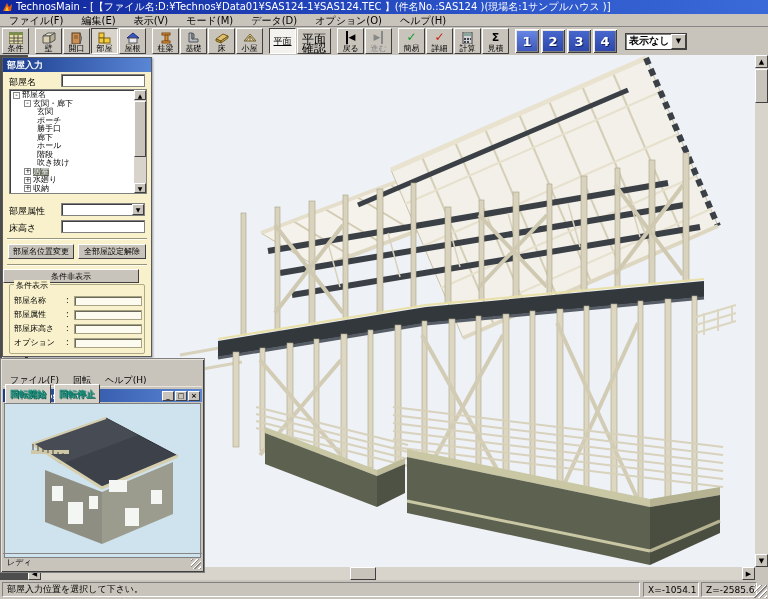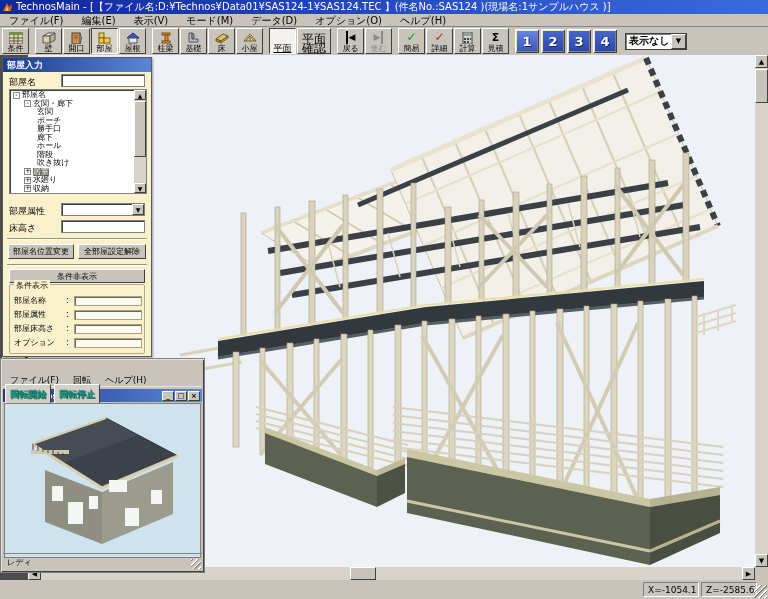--- a/index.html
+++ b/index.html
@@ -34,21 +34,21 @@
 
   
   .toolbar { position:absolute; left:0; top:27px; width:768px; height:28px;
     background:#c8c4bc; display:flex; align-items:center; padding-left:2px; }
   .tb-sep { width:5px; height:26px; flex:0 0 auto; }
   .tb-btn { width:27px; height:26px; flex:0 0 auto; margin-right:1px;
     display:flex; flex-direction:column; align-items:center; justify-content:flex-end;
     font-size:8px; line-height:9px; color:#000; }
   .tb-btn .ic { height:13px; display:flex; align-items:center; justify-content:center; }
   .tb-btn.wide { width:34px; }
-  .tb-btn.txt-only { justify-content:flex-end; font-size:9px;text-decoration:underline; }
+  .tb-btn.txt-only { justify-content:center; font-size:9px;text-decoration:underline; }
   .tb-btn.two-line { font-size:12px; line-height:9px; text-align:center; justify-content:flex-end; }
   .tb-btn.disabled { color:#888; }
   .tb-btn.disabled .ic { color:#888; }
   .num-btn { width:24px; height:24px; flex:0 0 auto; margin-right:2px;
     background:linear-gradient(180deg,#4a6ad0,#2a44a8); color:#fff; font-size:13px; font-weight:bold;
     display:flex; align-items:center; justify-content:center; text-shadow:1px 1px 0 #102060; }
   .num-btn.active { background:linear-gradient(180deg,#6a8ae8,#3a54b8); }
   .display-select { margin-left:6px; width:62px; height:17px; background:#fff; border:1px solid #404040;
      box-shadow:inset 1px 1px 0 #808080; font-size:10px; display:flex; align-items:center; }
   .display-select .val { flex:1; padding-left:3px;font-weight:bold; }
@@ -668,21 +668,21 @@
         <div class="rd-input" style="left:58px; top:131px; width:84px;">
           <div class="sc-btn raised" style="right:0; top:0; width:12px; height:11px; position:absolute; font-size:6px;">▼</div>
         </div>
         <span class="rd-label" style="top:150px;">床高さ</span>
         <div class="rd-input" style="left:58px; top:148px; width:84px;"></div>
 
         <div class="rd-groove" style="top:166px;"></div>
         <div class="rd-btn raised" style="left:5px; top:172px; width:66px; height:15px;">部屋名位置変更</div>
         <div class="rd-btn raised" style="left:75px; top:172px; width:68px; height:15px;">全部屋設定解除</div>
         <div class="rd-groove" style="top:192px;"></div>
-        <div class="rd-btn raised" style="left:6px; top:197px; width:136px; height:14px;">条件非表示</div>
+        <div class="rd-btn raised" style="left:0; top:197px; width:136px; height:14px;">条件非表示</div>
 
         <div class="rd-group">
           <span class="g-legend">条件表示</span>
           <div class="g-row" style="top:10px;">
             <span class="g-lab">部屋名称</span>
             <span class="g-sep">:</span>
             <span class="g-in"></span>
           </div>
           <div class="g-row" style="top:24px;">
             <span class="g-lab">部屋属性</span>
@@ -752,20 +752,23 @@
         </svg>
       </div>
       <div class="t3d-status">
         <span>レディ</span>
         <span class="t3d-grip"></span>
       </div>
     </div>
   </div>
 
   <div class="statusbar">
+    <div class="st-panel" style="left:2px; width:638px;">
+      <span>部屋入力位置を選択して下さい。</span>
+    </div>
     <div class="st-panel" style="left:643px; width:56px;">
       <span>X=-1054.1</span>
     </div>
     <div class="st-panel" style="left:701px; width:56px;">
       <span>Z=-2585.6</span>
     </div>
     <div class="st-grip"></div>
   </div>
 
 </div>

